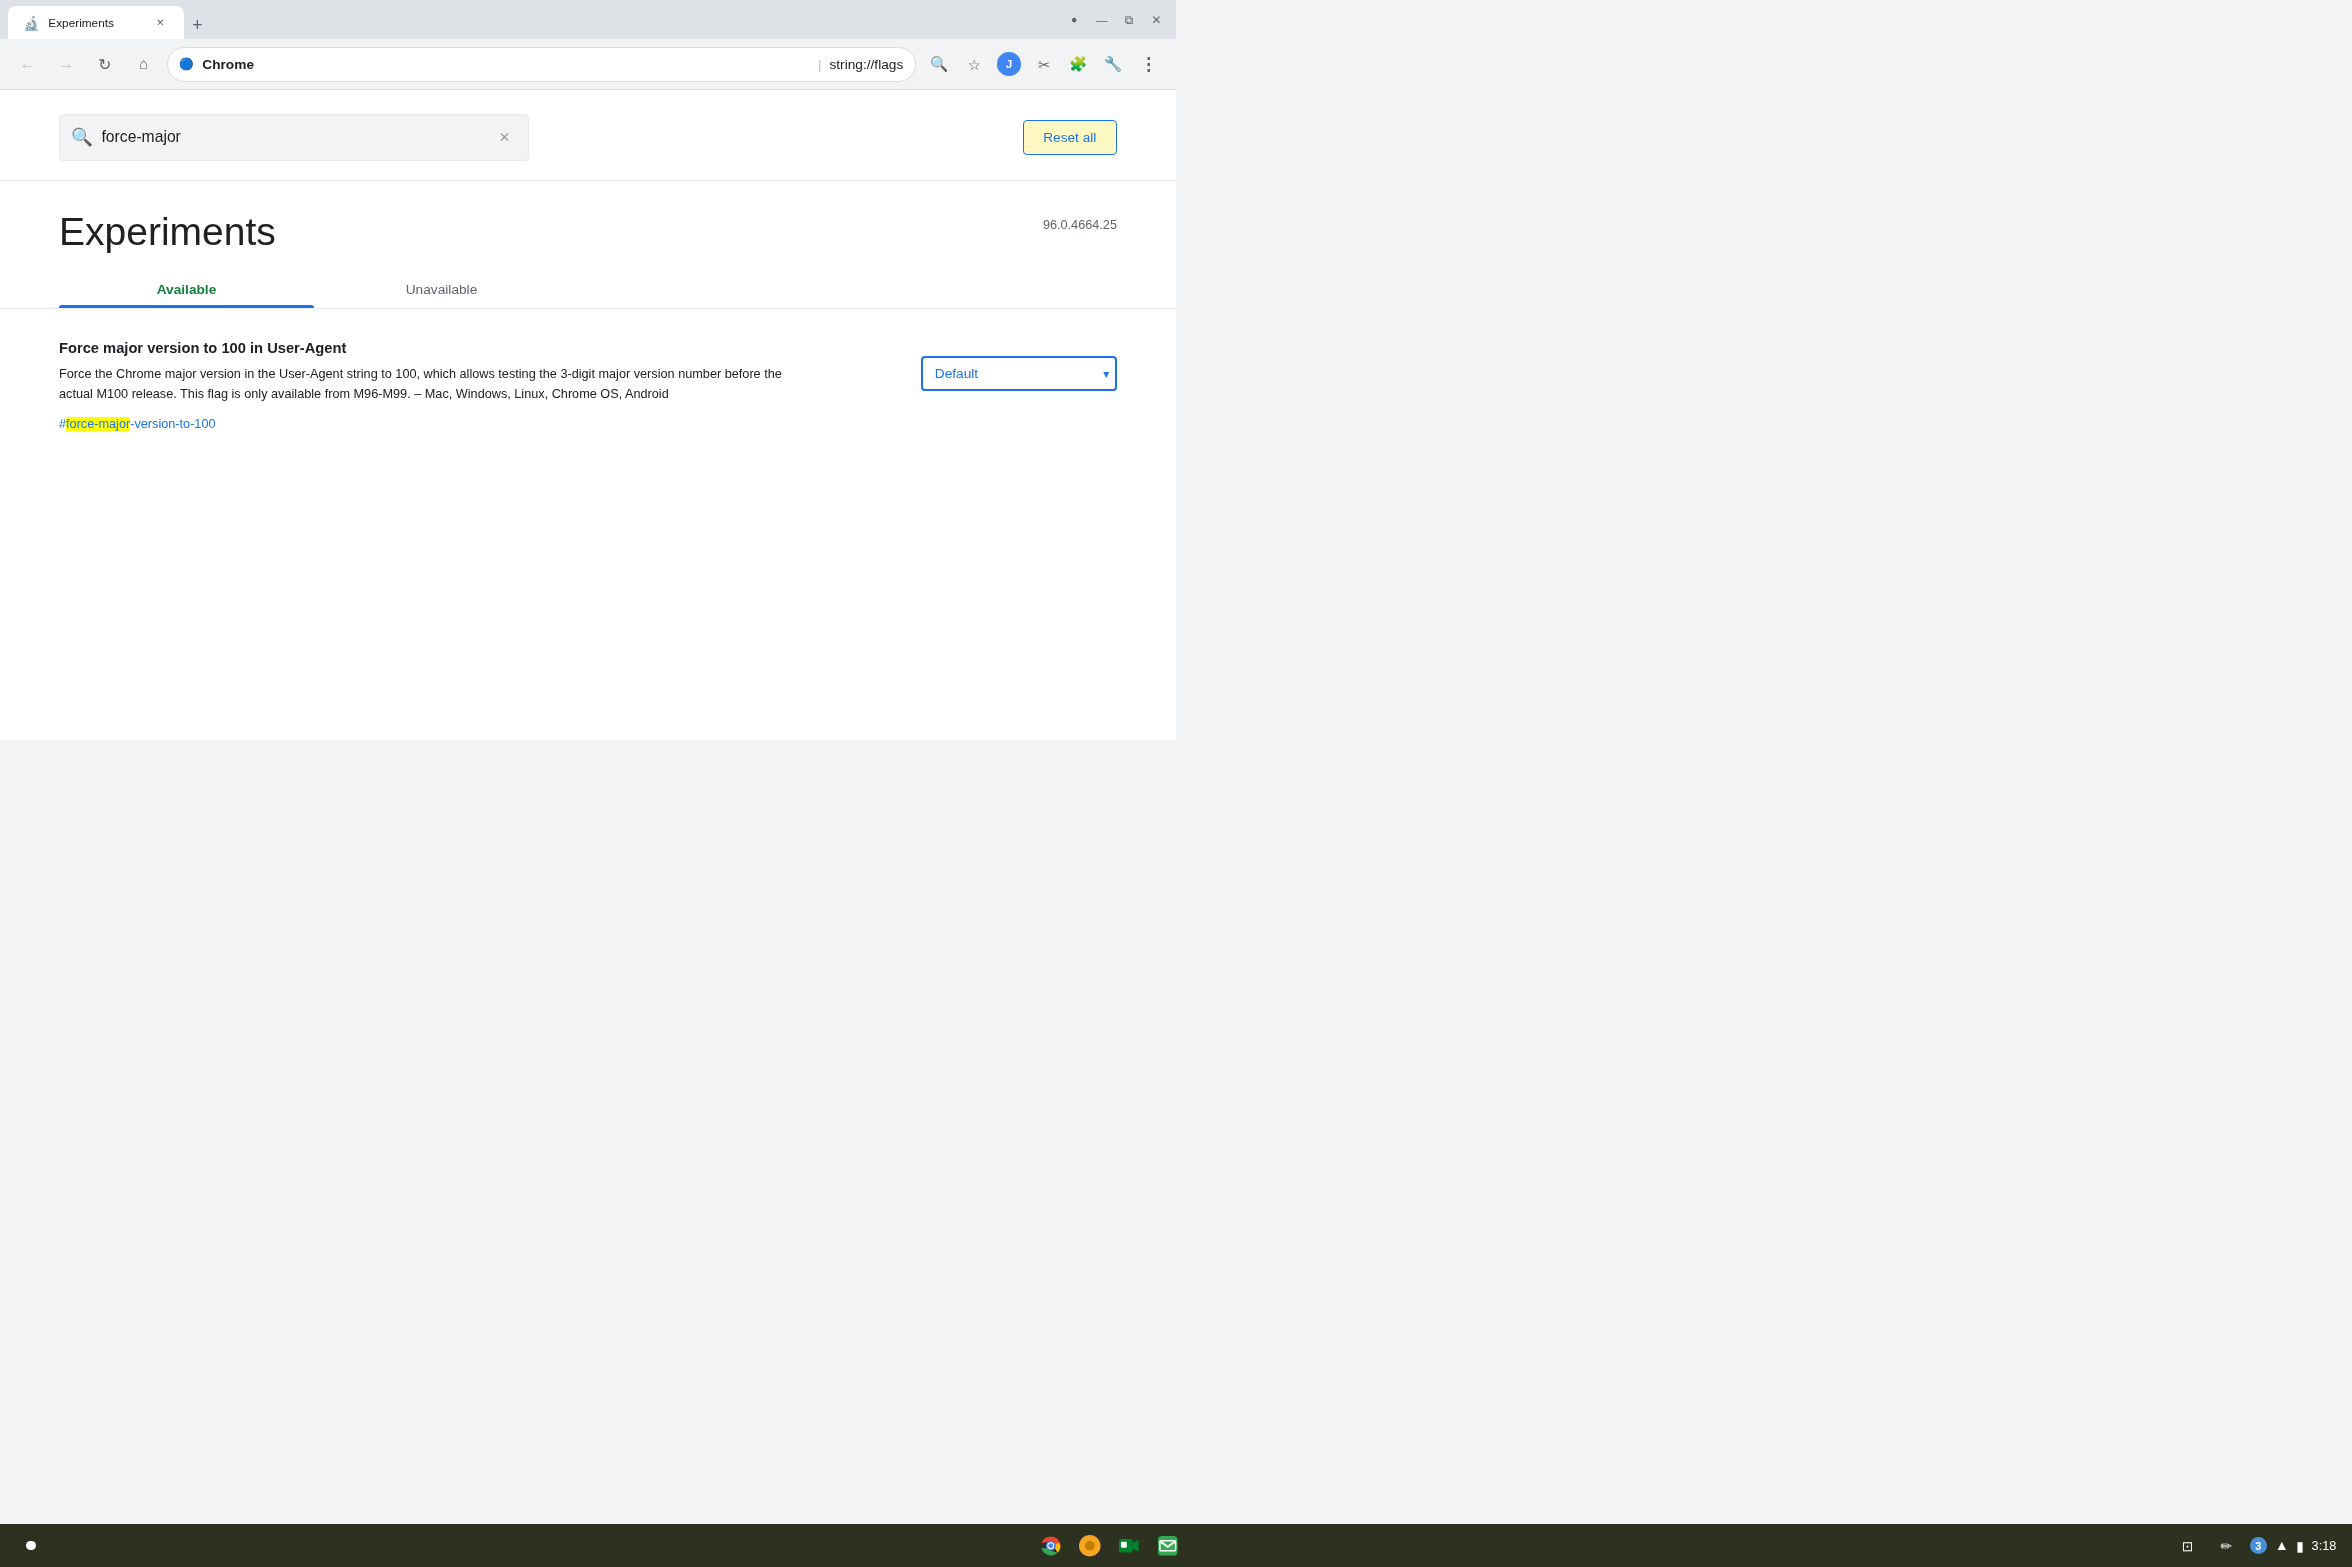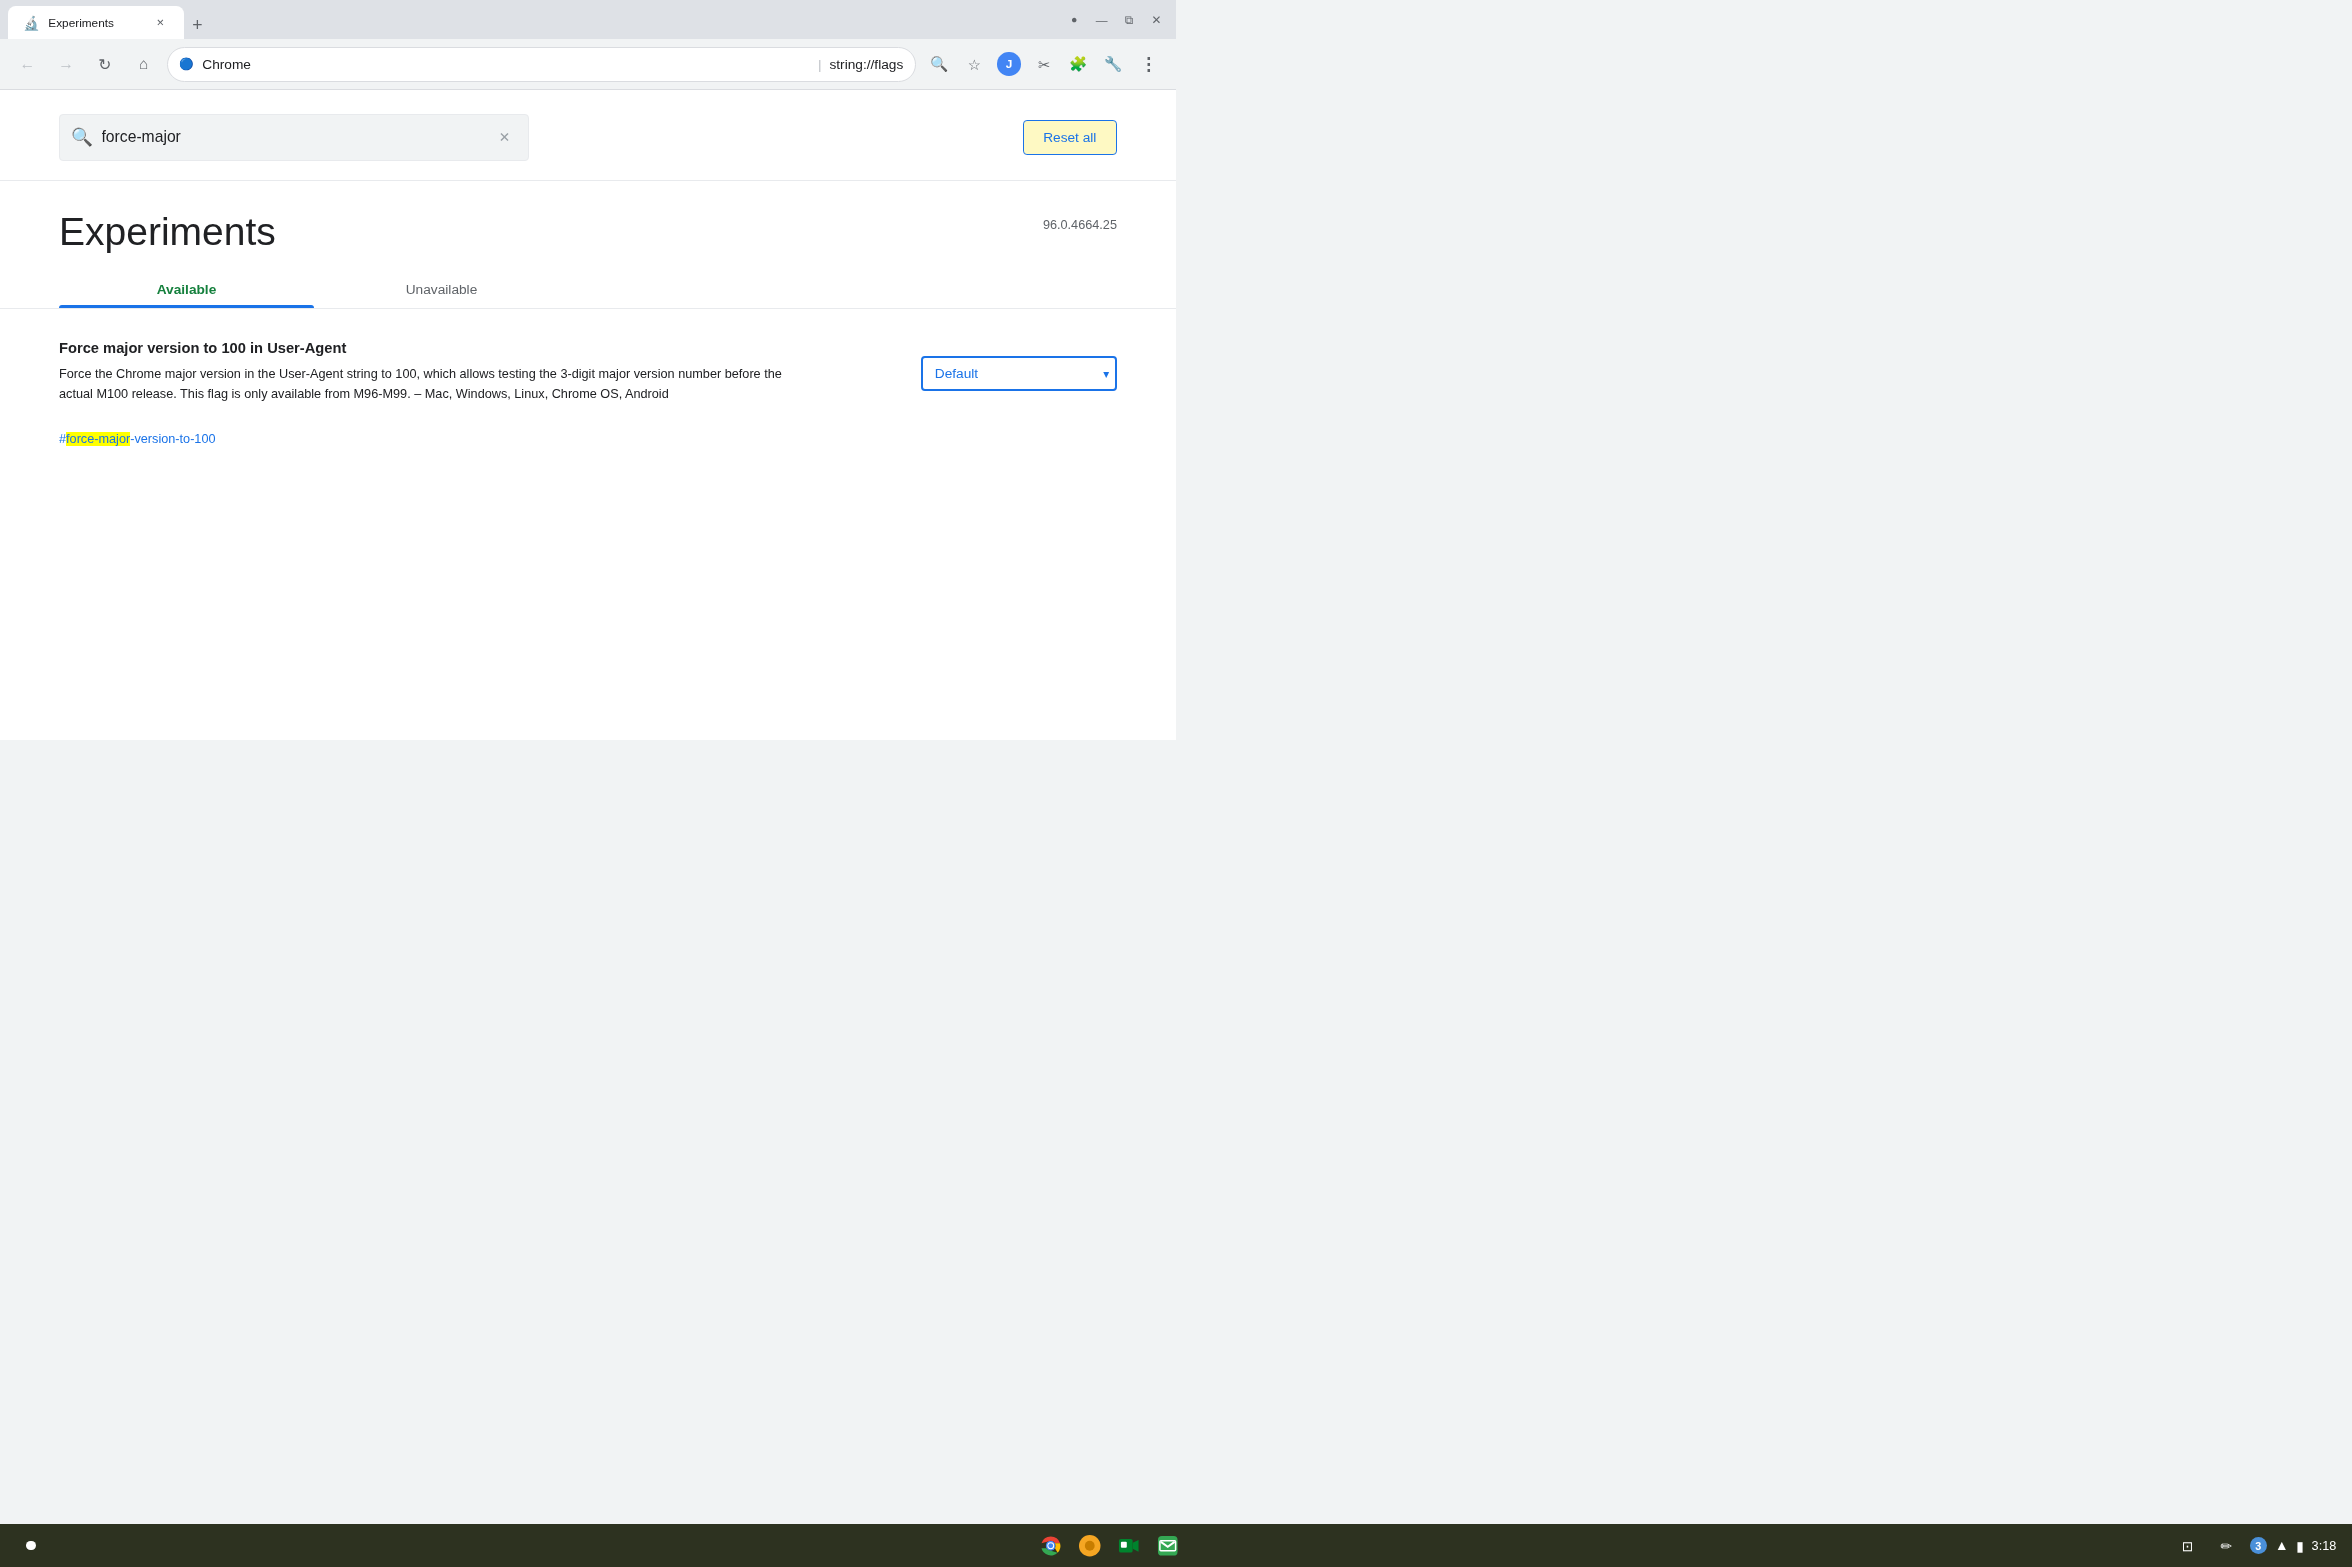--- a/index.html
+++ b/index.html
@@ -99,21 +99,21 @@
       border-radius: 17.6px;
       display: flex;
       align-items: center;
       padding: 0 11.8px;
       gap: 7.8px;
       border: 1px solid #dadce0;
       font-size: 13.7px;
       color: #202124;
     }
     .site-icon { color: #5f6368; font-size: 13.7px; }
-    .address-text { flex: 1; color: #202124; font-size: 13.7px; }
+    .address-text { flex: 1; color: #202124; font-size: 13.7px; font-weight: bold; }
     .address-divider { color: #bdc1c6; }
     .address-url { color: #202124; }
     .toolbar-actions {
       display: flex;
       align-items: center;
       gap: 3.9px;
     }
     .toolbar-icon-btn {
       width: 31px;
       height: 31px;
@@ -244,21 +244,21 @@
       font-size: 14.7px;
       font-weight: 700;
       color: #202124;
       margin-bottom: 7.8px;
     }
     .flag-description {
       font-size: 12.7px;
       color: #202124;
       line-height: 1.6;
       max-width: 745px;
-      margin-bottom: 24px;
+      margin-bottom: 9px;
     }
     .flag-link {
       font-size: 12.7px;
       color: #1a73e8;
       text-decoration: none;
       display: inline;
       margin-top: 28px;
     }
     .flag-link-highlight {
       background: #ffff00;

